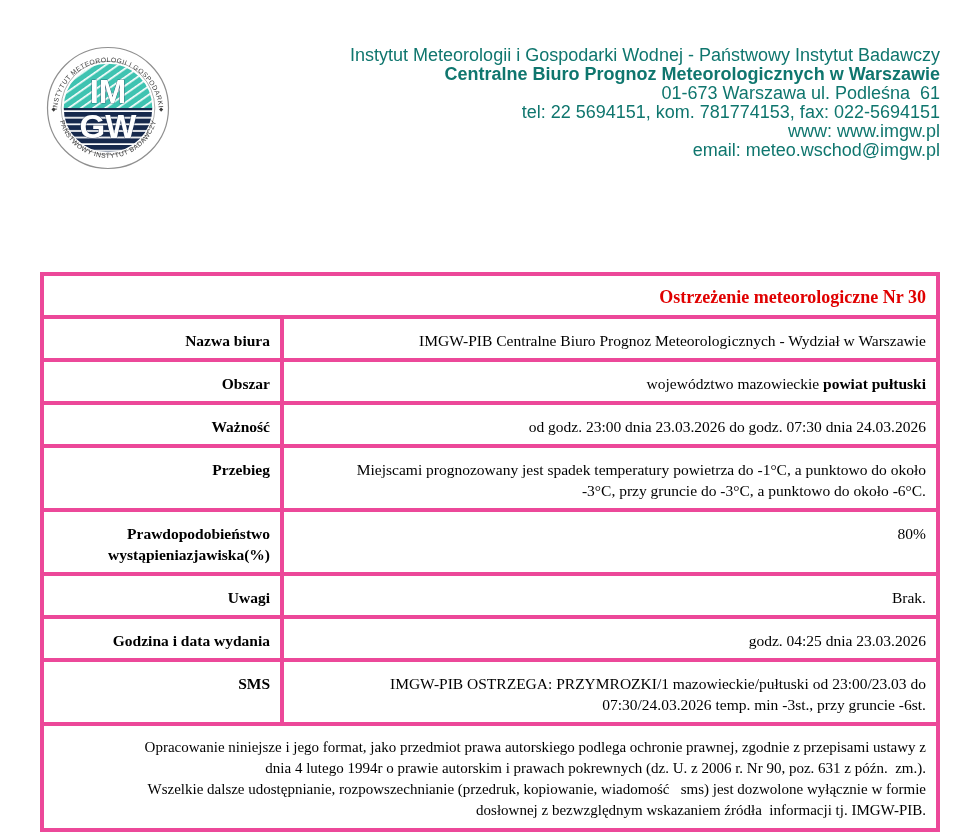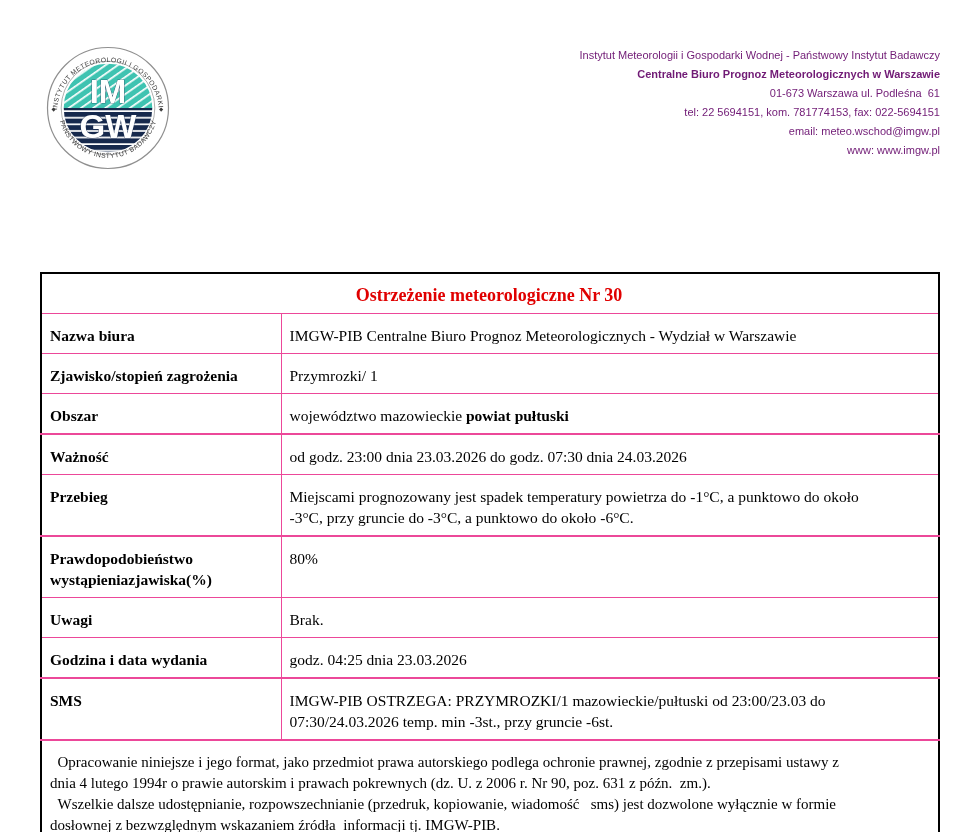--- a/index.html
+++ b/index.html
@@ -15,43 +15,44 @@
   .header {
     position: absolute;
     top: 46px; left: 40px; right: 40px;
     display: flex; align-items: flex-start;
   }
   .logo-wrap { width: 124px; height: 124px; margin-left: 6px; flex: 0 0 auto; }
   .header-text {
     margin-left: auto;
     text-align: right;
     font-family: "Liberation Sans", sans-serif;
-    font-size: 11px;
+    font-size: 18px;
     line-height: 19px;
-    color: #701a75;
+    color: #0f766e;
   }
   .header-text div { white-space: pre; }
   .header-text .bold-line { font-weight: bold; }
 
   
   table.warning {
     position: absolute;
     top: 272px; left: 40px;
     width: 900px;
     border-collapse: collapse;
     table-layout: fixed;
     border: 2px solid #000;
     font-size: 15.5px;
   }
   table.warning col.c-label { width: 240px; }
   table.warning td {
-    border: 1px solid #ec4899;
+    border: 4px solid #ec4899;
     padding: 11px 10px 7px 8px;
     vertical-align: top;
     line-height: 21px;
+    text-align: right;
   }
   table.warning tr.b2 td { border-bottom-width: 2px; }
   td.title-cell {
     text-align: center;
     font-weight: bold;
     font-size: 18px;
     color: #E00000;
     padding: 9px 6px;
     border-bottom-width: 2px;
   }
@@ -110,44 +111,40 @@
         <text x="5.5" y="64.5" font-size="5.5" fill="#3b3b3b">◆</text>
         <text x="113" y="64.5" font-size="5.5" fill="#3b3b3b">◆</text>
       </svg>
     </div>
 
     <div class="header-text">
       <div>Instytut Meteorologii i Gospodarki Wodnej - Państwowy Instytut Badawczy</div>
       <div class="bold-line">Centralne Biuro Prognoz Meteorologicznych w Warszawie</div>
       <div>01-673 Warszawa ul. Podleśna  61</div>
       <div>tel: 22 5694151, kom. 781774153, fax: 022-5694151</div>
+      <div>www: www.imgw.pl</div>
       <div>email: meteo.wschod@imgw.pl</div>
-      <div>www: www.imgw.pl</div>
     </div>
   </div>
 
   <table class="warning">
     <colgroup>
         <col class="c-label">
         <col class="c-value">
       </colgroup>
     <tbody>
       <tr>
         <td class="title-cell" colspan="2">Ostrzeżenie meteorologiczne Nr 30</td>
       </tr>
 
       <tr>
         <td class="label-cell">Nazwa biura</td>
         <td class="value-cell">IMGW-PIB Centralne Biuro Prognoz Meteorologicznych - Wydział w Warszawie</td>
       </tr>
 
-      <tr>
-        <td class="label-cell">Zjawisko/stopień zagrożenia</td>
-        <td class="value-cell">Przymrozki/ 1</td>
-      </tr>
 
       <tr class="b2">
         <td class="label-cell">Obszar</td>
         <td class="value-cell"><span>województwo mazowieckie </span><span class="bold">powiat pułtuski</span></td>
       </tr>
 
       <tr>
         <td class="label-cell">Ważność</td>
         <td class="value-cell">od godz. 23:00 dnia 23.03.2026 do godz. 07:30 dnia 24.03.2026</td>
       </tr>

